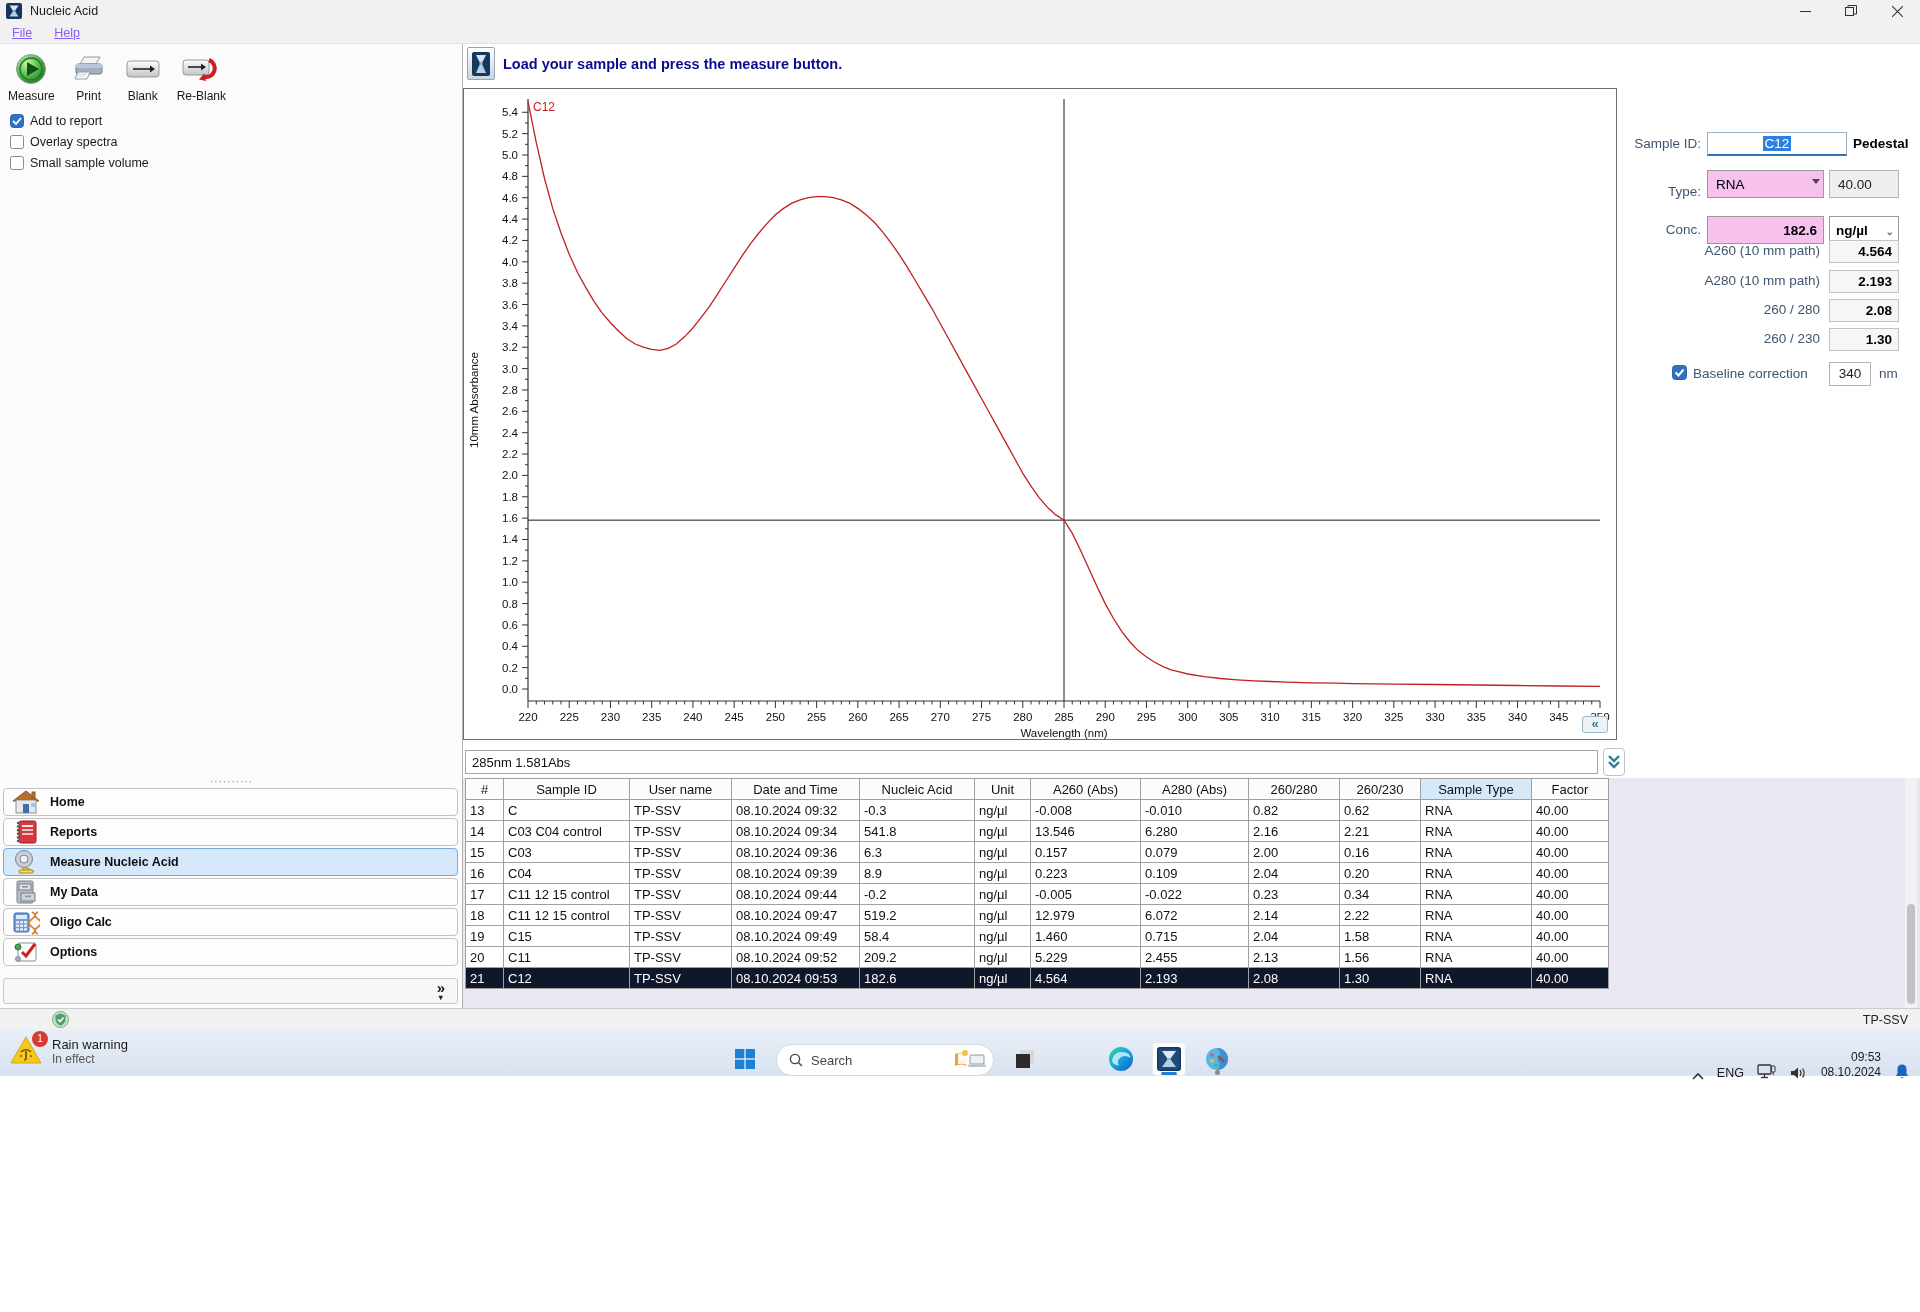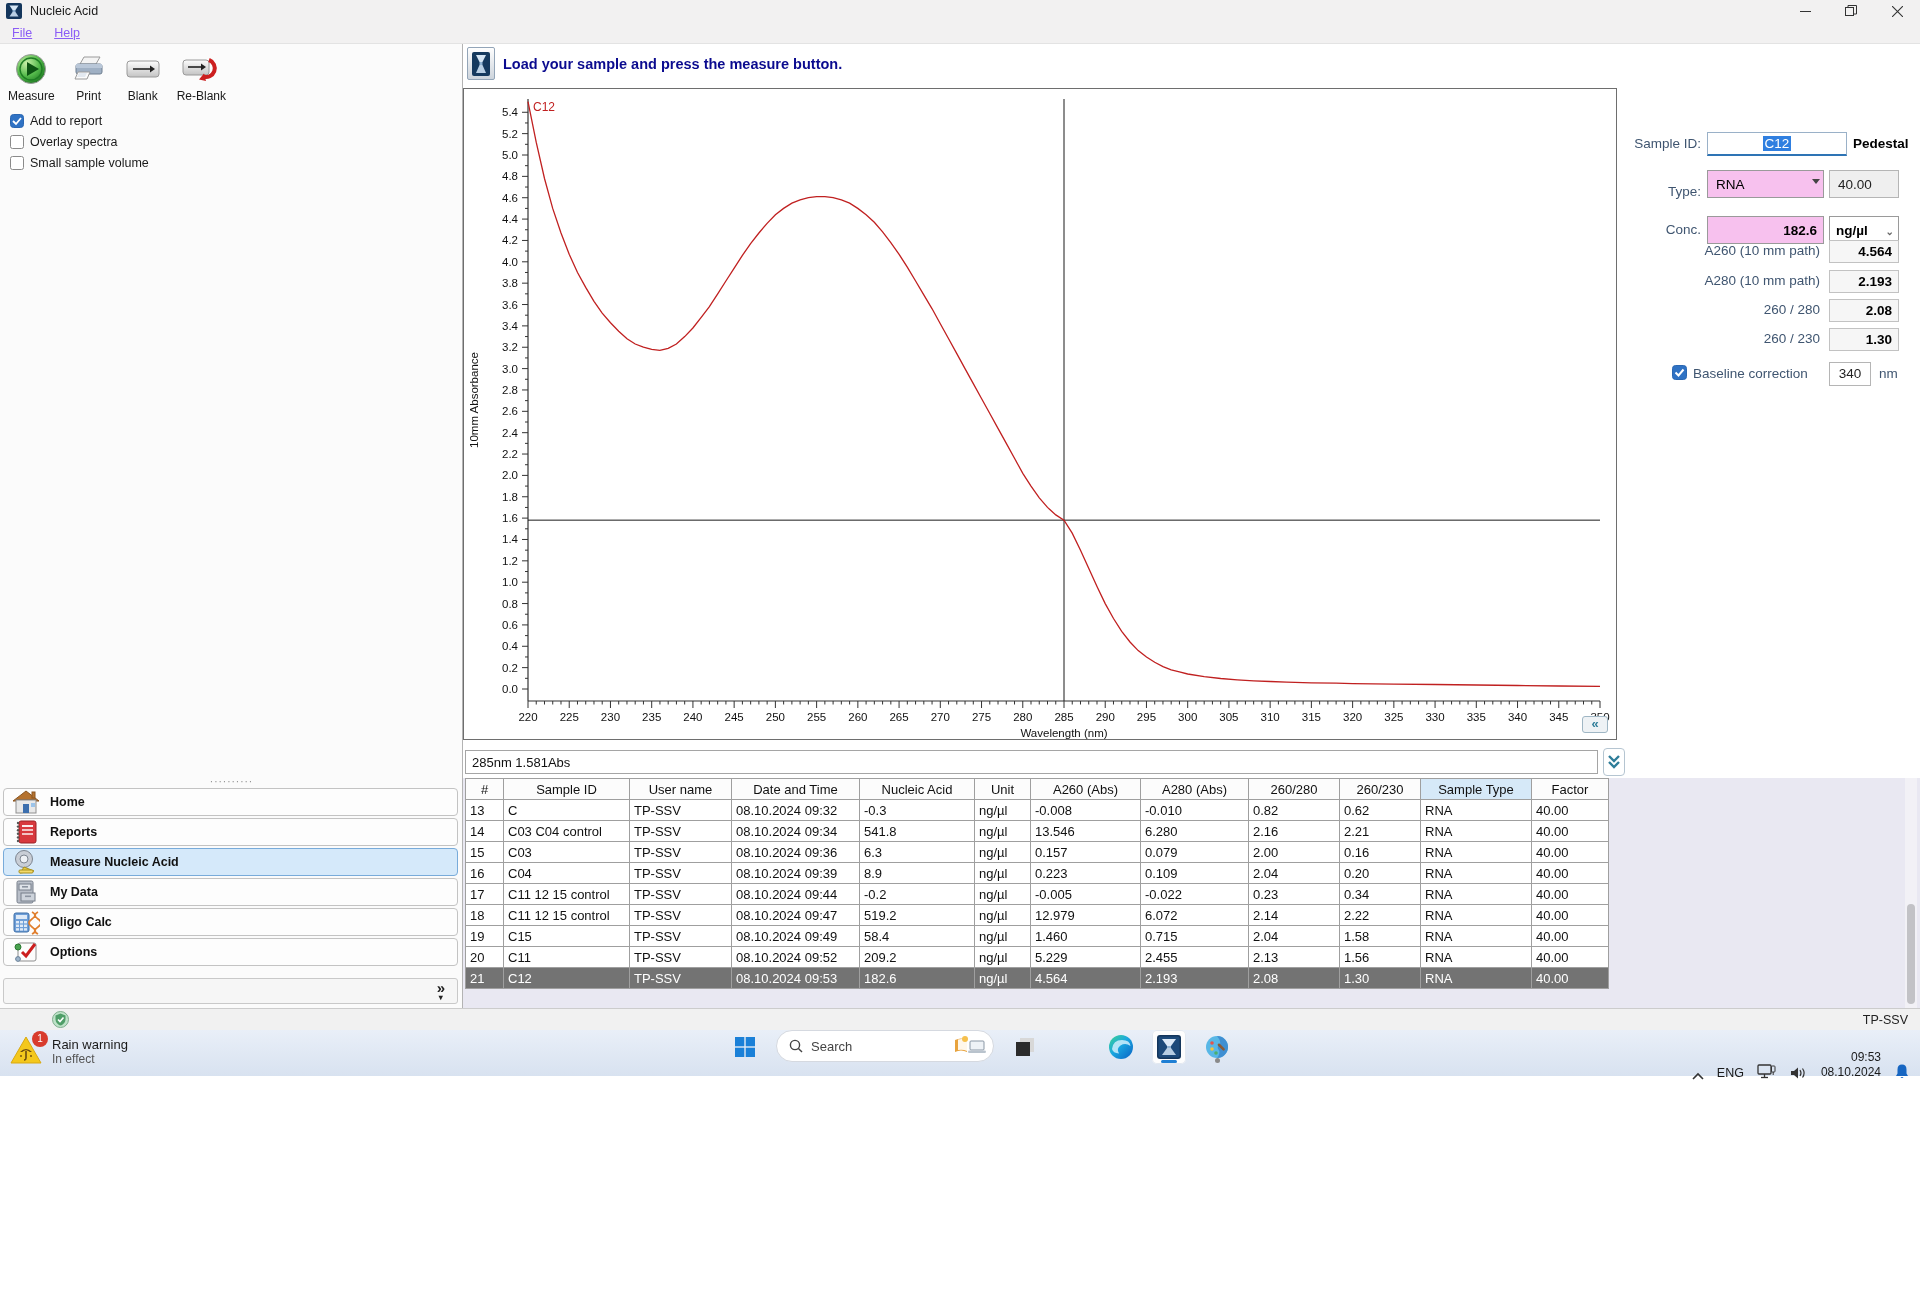--- a/index.html
+++ b/index.html
@@ -50,21 +50,21 @@
   .status-row { position:absolute; left:0; top:704px; width:1457px; height:30px; background:#fff; }
   .crosshair-box { position:absolute; left:2px; top:2px; width:1133px; height:24px; background:#fff; border:1px solid #a5a5a5; font-size:13px; color:#111; padding:4px 0 0 6px; }
   .expand-down { position:absolute; left:1140px; top:0; width:22px; height:28px; background:#fff; border:1px solid #b5c5d1; border-radius:4px; display:flex; align-items:center; justify-content:center; }
 
   .table-panel { position:absolute; left:0; top:734px; width:1457px; height:230px; background:#e9e8f2; }
   #results-table { border-collapse:collapse; margin:0 0 0 2px; table-layout:fixed; background:#fff; }
   #results-table th, #results-table td { border:1px solid #9f9f9f; font-weight:normal; font-size:13px; color:#111; height:21px; padding:0 4px; overflow:hidden; white-space:nowrap; }
   #results-table th { background:#fcfcfc; text-align:center; }
   #results-table th.hl { background:#d6e9f8; }
   #results-table td { text-align:left; background:#fff; }
-  #results-table tr.selected td { background:#737373; color:#fff; }
+  #results-table tr.selected td { background:#0f172a; color:#fff; }
   .table-scrollbar { position:absolute; right:3px; top:0; width:12px; height:230px; background:#f2f1f6; }
   .table-scrollbar .thumb { position:absolute; left:2px; top:126px; width:8px; height:100px; background:#c2c2c6; border-radius:4px; }
 
   
   .right-panel { position:absolute; left:1154px; top:40px; width:303px; height:660px; background:#fff; font-size:13.5px; }
   .rp-row { position:absolute; width:303px; height:28px; }
   .rp-label { position:absolute; color:#3f5570; text-align:right; }
   .val-box { position:absolute; background:#f6f6f6; border:1px solid #c2c2c2; font-weight:bold; color:#000; text-align:right; padding:3px 6px 0 0; height:23px; }
   .row-sampleid { top:48px; }
   .row-sampleid .rp-label { left:0; width:84px; top:4px; }
@@ -95,21 +95,21 @@
   .shield { position:absolute; left:52px; top:2px; width:17px; height:17px; }
   .sb-user { position:absolute; right:12px; top:4px; font-size:12.5px; color:#222; }
 
   
   .taskbar { position:absolute; left:0; top:1030px; width:1920px; height:46px; background:linear-gradient(#e9eff8,#d8e2f0); }
   .tb-weather { position:absolute; left:10px; top:5px; display:flex; align-items:center; gap:8px; }
   .tb-weather .w-icon { position:relative; width:34px; height:32px; }
   .w-badge { position:absolute; right:-4px; top:-4px; width:16px; height:16px; background:#d83b2e; color:#fff; border-radius:50%; font-size:10px; text-align:center; line-height:16px; }
   .w-line1 { font-size:13px; color:#1a1a1a; }
   .w-line2 { font-size:12px; color:#555; }
-  .tb-center { position:absolute; left:728px; top:0; height:46px; display:flex; align-items:flex-start; gap:14px; }
+  .tb-center { position:absolute; left:728px; top:0; height:46px; display:flex; align-items:flex-end; gap:14px; }
   .tb-btn { position:relative; width:34px; height:34px; display:flex; align-items:center; justify-content:center; border-radius:5px; }
   .tb-btn.active { background:#fdfdfd; box-shadow:0 0 0 1px #e2e8f0 inset; }
   .tb-underline { position:absolute; bottom:1px; left:9px; width:16px; height:3px; border-radius:2px; background:#1f7fd4; }
   .tb-dot { position:absolute; bottom:1px; left:15px; width:5px; height:5px; border-radius:50%; background:#8a8a8a; }
   .search-pill { width:218px; height:32px; background:#fff; border:1px solid #d5d9e0; border-radius:16px; display:flex; align-items:center; padding:0 6px 0 12px; gap:8px; }
   .search-pill .s-text { flex:1; font-size:13px; color:#444; }
   .tb-tray { position:absolute; right:10px; top:4px; height:46px; display:flex; align-items:flex-end; gap:13px; }
   .tray-lang { font-size:12.5px; color:#1a1a1a; }
   .tray-clock { text-align:right; font-size:12px; color:#1a1a1a; line-height:15px; }
 

